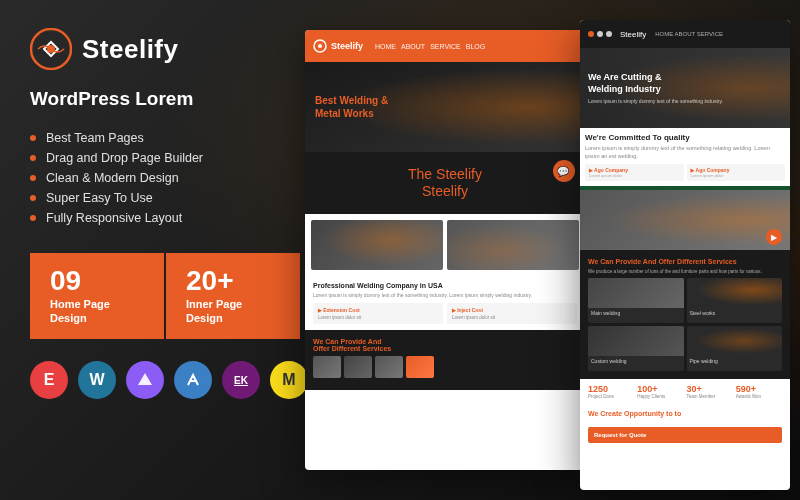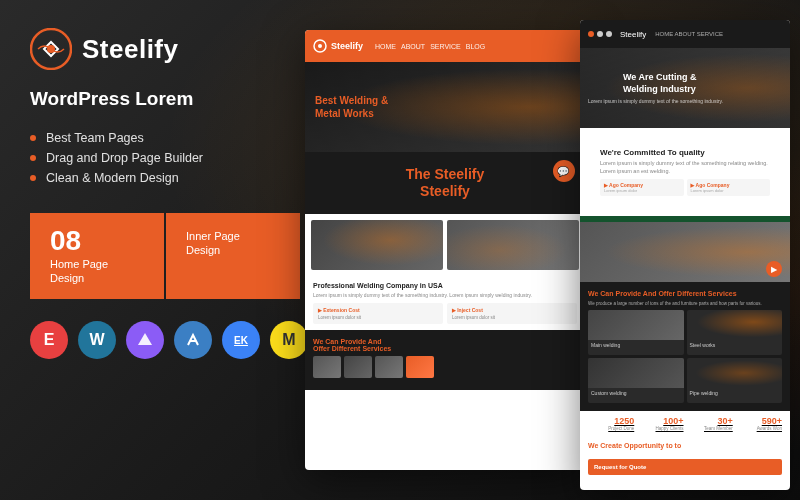--- a/index.html
+++ b/index.html
@@ -126,21 +126,21 @@
     .stat-number {
       font-size: 28px;
       font-weight: 900;
       color: #fff;
       line-height: 1;
     }
 
     .stat-label {
       font-size: 11px;
       color: #fff;
-      font-weight: 400;
+      font-weight: 700;
       line-height: 1.3;
       margin-top: 2px;
     }
 
     
     .tech-icons-row {
       display: flex;
       gap: 10px;
       align-items: center;
     }
@@ -155,21 +155,21 @@
       font-size: 16px;
       font-weight: 700;
       color: #fff;
       flex-shrink: 0;
     }
 
     .tech-elementor { background: #e84040; }
     .tech-wp { background: #21759b; }
     .tech-divi { background: #8b5cf6; }
     .tech-avada { background: #3b7fc4; }
-    .tech-ek { background: #3b82f6; text-decoration: underline; }
+    .tech-ek { background: #701a75; text-decoration: underline; }
     .tech-mailchimp { background: #ffe01b; color: #333; }
 
     
     .center-mockup {
       position: absolute;
       left: 305px;
       top: 30px;
       width: 280px;
       height: 440px;
       z-index: 3;
@@ -238,21 +238,21 @@
     
     .platform-section {
       background: #1a1a1a;
       padding: 14px 10px;
       text-align: center;
       position: relative;
     }
 
     .platform-title {
       font-size: 14px;
-      font-weight: 700;
+      font-weight: 400;
       color: #e85d26;
       line-height: 1.2;
     }
 
     .chat-bubble {
       position: absolute;
       right: 10px;
       top: 8px;
       width: 22px;
       height: 22px;
@@ -380,26 +380,25 @@
       background: radial-gradient(ellipse at 80% 50%, rgba(255,120,0,0.25) 0%, transparent 60%);
     }
 
     .right-hero-title {
       font-size: 9px;
       font-weight: 800;
       color: #fff;
       line-height: 1.3;
       position: relative;
       z-index: 1;
-      margin-left: 35px;
     }
 
     .right-committed {
-      padding: 20px;
-      border-bottom: 6px solid #14532d;
+      padding: 5px;
+      border-bottom: 4px solid #14532d;
     }
 
     .right-committed-title {
       font-size: 8px;
       font-weight: 700;
       color: #222;
       margin-bottom: 3px;
     }
 
     .right-committed-text {
@@ -464,22 +463,21 @@
 
     .right-stats {
       display: flex;
       gap: 3px;
       padding: 5px 8px;
       background: #fff;
     }
 
     .right-stat {
       flex: 1;
-      text-align: right;
-      text-decoration: underline;
+      text-align: left;
     }
 
     .right-stat-num {
       font-size: 9px;
       font-weight: 800;
       color: #e85d26;
     }
 
     .right-stat-lbl {
       font-size: 4.5px;
@@ -539,28 +537,35 @@
   <ul class="feature-list">
     <li>
         <span>Best Team Pages</span>
       </li>
     <li>
         <span>Drag and Drop Page Builder</span>
       </li>
     <li>
         <span>Clean &amp; Modern Design</span>
       </li>
+    <li>
+        <span>Super Easy To Use</span>
+      </li>
+    <li>
+        <span>Fully Responsive Layout</span>
+      </li>
   </ul>
 
   <div class="stats-row">
     <div class="stat-box">
-      <div class="stat-number">08</div>
+      <div class="stat-number">09</div>
       <div class="stat-label">Home Page<br>Design</div>
     </div>
     <div class="stat-box">
+      <div class="stat-number">20+</div>
       <div class="stat-label">Inner Page<br>Design</div>
     </div>
   </div>
 
   <div class="tech-icons-row">
     <div class="tech-icon tech-elementor">E</div>
     <div class="tech-icon tech-wp">W</div>
     <div class="tech-icon tech-divi">
       <svg width="18" height="18" viewBox="0 0 18 18">
           <polygon points="9,2 16,14 2,14" fill="#fff" opacity="0.9"></polygon>

